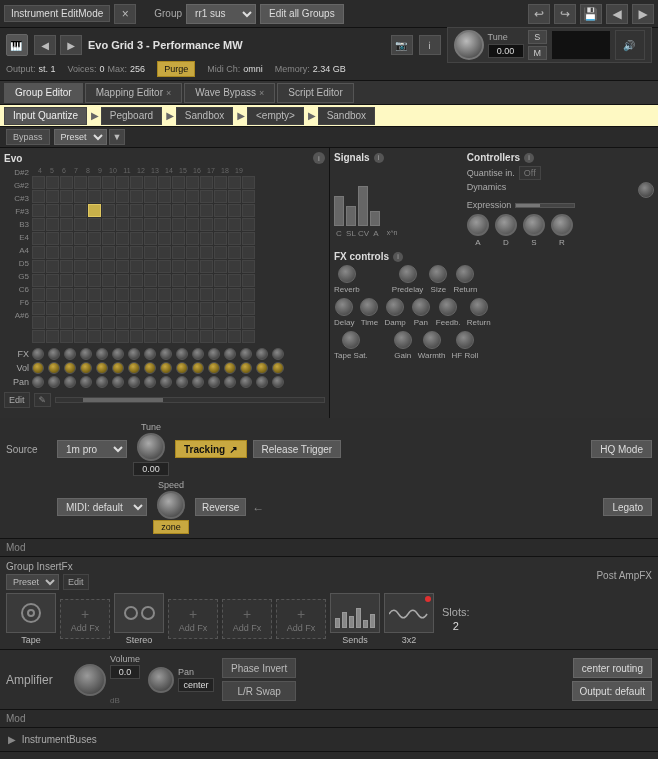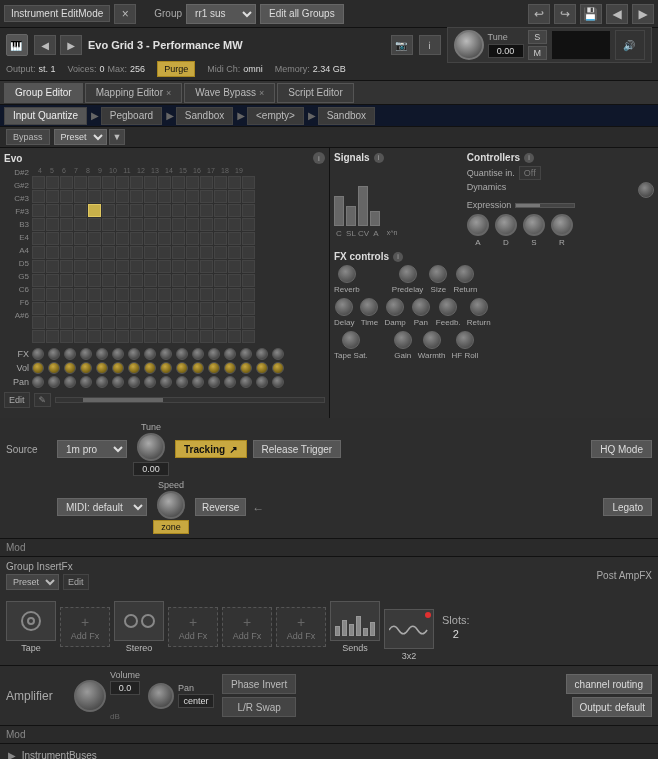--- a/index.html
+++ b/index.html
@@ -90,21 +90,21 @@
     .tab.active {
       background: #555;
       color: #eee;
       border-bottom-color: #555;
     }
 
     
     .sub-tabs-row {
       display: flex;
       align-items: center;
-      background: #0f172a;
+      background: #fef9c3;
       border-bottom: 1px solid #111;
       height: 22px;
       padding: 0 4px;
       gap: 0;
     }
     .sub-tab {
       background: #3a3a3a;
       border: 1px solid #444;
       color: #bbb;
       padding: 1px 8px;
@@ -1087,21 +1087,21 @@
           <div style="width:5px;height:16px;background:#888;border:1px solid #999;"></div>
           <div style="width:5px;height:12px;background:#888;border:1px solid #999;"></div>
           <div style="width:5px;height:20px;background:#888;border:1px solid #999;"></div>
           <div style="width:5px;height:8px;background:#888;border:1px solid #999;"></div>
           <div style="width:5px;height:14px;background:#888;border:1px solid #999;"></div>
         </div>
       </div>
       <span style="font-size:9px;color:#bbb;">Sends</span>
     </div>
 
-    <div style="display:flex;flex-direction:column;align-items:center;gap:2px;margin-top:16px;">
+    <div style="display:flex;flex-direction:column;align-items:center;gap:2px;">
       <div style="width:50px;height:40px;background:#3a3a3a;border:1px solid #555;position:relative;cursor:pointer;">
         <div style="position:absolute;top:2px;right:2px;width:6px;height:6px;background:#e03030;border-radius:50%;"></div>
 
         <div style="position:absolute;bottom:8px;left:4px;right:4px;height:20px;display:flex;align-items:center;">
           <svg width="42" height="20" viewBox="0 0 42 20">
             <path d="M0 10 Q5 2 10 10 Q15 18 20 10 Q25 2 30 10 Q35 18 40 10" stroke="#aaa" fill="none" stroke-width="1.5"></path>
           </svg>
         </div>
       </div>
       <span style="font-size:9px;color:#bbb;">3x2</span>
@@ -1135,21 +1135,21 @@
       </div>
     </div>
 
     <div style="display:flex;flex-direction:column;gap:3px;">
       <button class="phase-btn">Phase Invert</button>
       <button class="lr-swap-btn">L/R Swap</button>
     </div>
     <div style="flex:1;"></div>
 
     <div style="display:flex;flex-direction:column;gap:3px;align-items:flex-end;">
-      <button class="channel-routing-btn">channel routing</button>
+      <button class="channel-routing-btn">center routing</button>
       <button style="background:#555;color:#ddd;border:1px solid #666;font-size:10px;padding:2px 6px;cursor:pointer;height:20px;">Output: default</button>
     </div>
   </div>
 </div>
 
 <div class="mod-section">
   <span style="font-size:10px;color:#888;">Mod</span>
 </div>
 
 <div class="collapsible">

